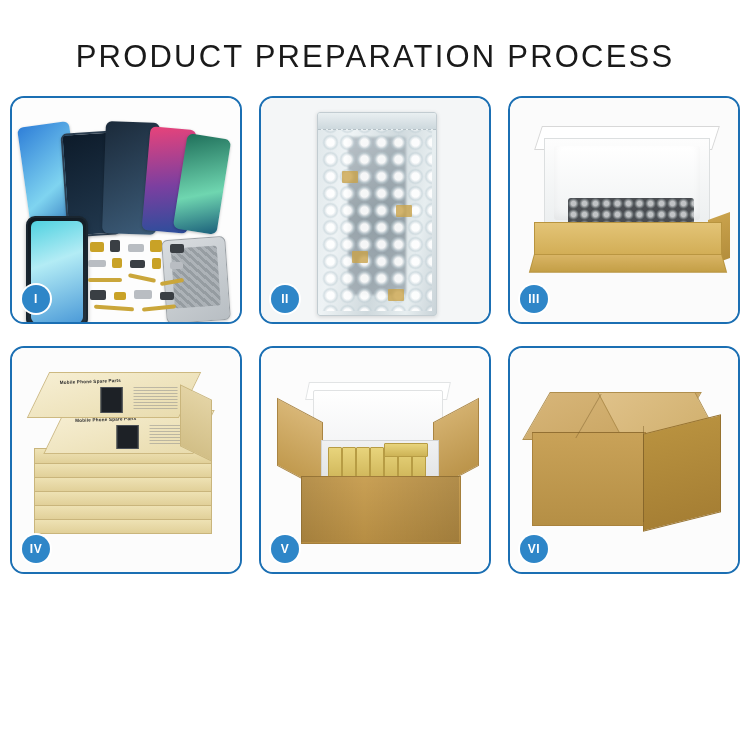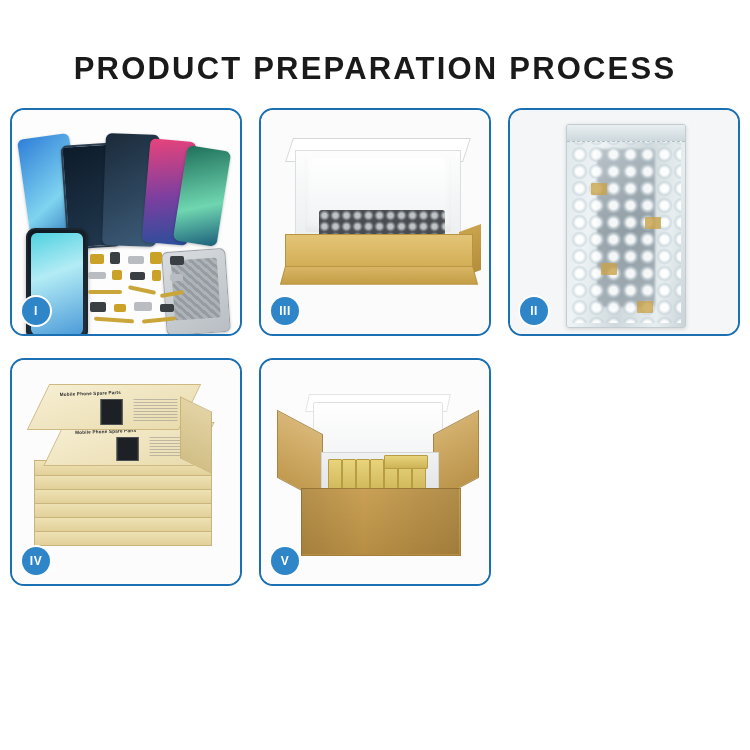--- a/index.html
+++ b/index.html
@@ -21,24 +21,24 @@
     position: relative;
     background: #ffffff;
   }
   .header {
     padding-top: 40px;
     text-align: center;
   }
   .title {
     font-size: 31px;
     letter-spacing: 2.2px;
-    font-weight: 700;
+    font-weight: 400;
     color: #1a1a1a;
     line-height: 1.1;
-    margin: 12px;
+    margin: 0;
   }
   .subtitle {
     margin-top: 12px;
     font-size: 13.5px;
     color: #2b2b2b;
     letter-spacing: 0.2px;
     font-weight: 400;
   }
   .grid {
     margin-top: 22px;
@@ -377,45 +377,45 @@
           <div class="chip silver" style="left:50px; top:52px; width:18px; height:9px;"></div>
           <div class="chip dark" style="left:76px; top:54px; width:14px; height:8px;"></div>
           <div class="flex-cable" style="left:10px; top:68px; width:40px; transform:rotate(4deg);"></div>
           <div class="flex-cable" style="left:58px; top:68px; width:34px; transform:rotate(-6deg);"></div>
         </div>
       </div>
       <div class="badge">I</div>
     </div>
 
     <div class="card">
-      <div class="card-inner p3">
-        <div class="box3-lid"></div>
-        <div class="box3-back"></div>
-        <div class="foam"></div>
-        <div class="bubblewrap"></div>
-        <div class="box3-side"></div>
-        <div class="box3-front"></div>
-        <div class="box3-flap"></div>
-      </div>
-      <div class="badge">III</div>
-    </div>
-
-    <div class="card">
       <div class="card-inner p2">
         <div class="bag">
           <div class="bag-core"></div>
           <div class="bag-bubbles"></div>
           <div class="bag-seal"></div>
           <div class="tape" style="left:24px; top:58px;"></div>
           <div class="tape" style="left:78px; top:92px;"></div>
           <div class="tape" style="left:34px; top:138px;"></div>
           <div class="tape" style="left:70px; top:176px;"></div>
         </div>
       </div>
       <div class="badge">II</div>
+    </div>
+
+    <div class="card">
+      <div class="card-inner p3">
+        <div class="box3-lid"></div>
+        <div class="box3-back"></div>
+        <div class="foam"></div>
+        <div class="bubblewrap"></div>
+        <div class="box3-side"></div>
+        <div class="box3-front"></div>
+        <div class="box3-flap"></div>
+      </div>
+      <div class="badge">III</div>
     </div>
 
     <div class="card">
       <div class="card-inner p4">
 
         <div class="stack-box" style="left:22px; top:170px; width:176px; height:14px;"></div>
         <div class="stack-box" style="left:22px; top:156px; width:176px; height:14px;"></div>
         <div class="stack-box" style="left:22px; top:142px; width:176px; height:14px;"></div>
         <div class="stack-box" style="left:22px; top:128px; width:176px; height:14px;"></div>
         <div class="stack-box" style="left:22px; top:114px; width:176px; height:14px;"></div>
@@ -454,15 +454,27 @@
           <div class="v-pack" style="left:76px; top:6px;  width:12px; height:34px;"></div>
           <div class="v-pack" style="left:90px; top:6px;  width:12px; height:34px;"></div>
           <div class="v-pack" style="left:62px; top:2px;  width:42px; height:12px;"></div>
         </div>
         <div class="v-front"></div>
         <div class="v-front-shade"></div>
       </div>
       <div class="badge">V</div>
     </div>
 
+    <div class="card">
+      <div class="card-inner p6">
+        <div class="c-top"></div>
+        <div class="c-top2"></div>
+        <div class="c-left"></div>
+        <div class="c-right"></div>
+        <div class="c-seam" style="left:78px; top:46px; width:1px; height:44px; transform:skewX(-30deg);"></div>
+        <div class="c-seam" style="left:133px; top:78px; width:1px; height:96px;"></div>
+        <div class="c-seam" style="left:22px; top:84px; width:112px; height:1px;"></div>
+      </div>
+      <div class="badge">VI</div>
+    </div>
 
   </div>
 </div>
 
 </body></html>

